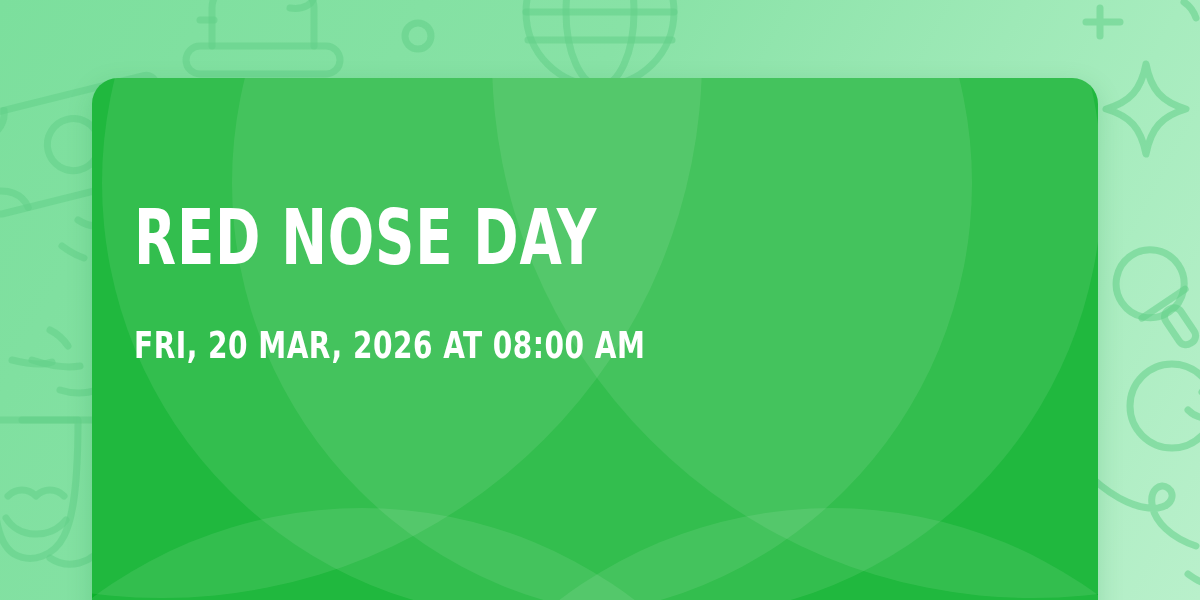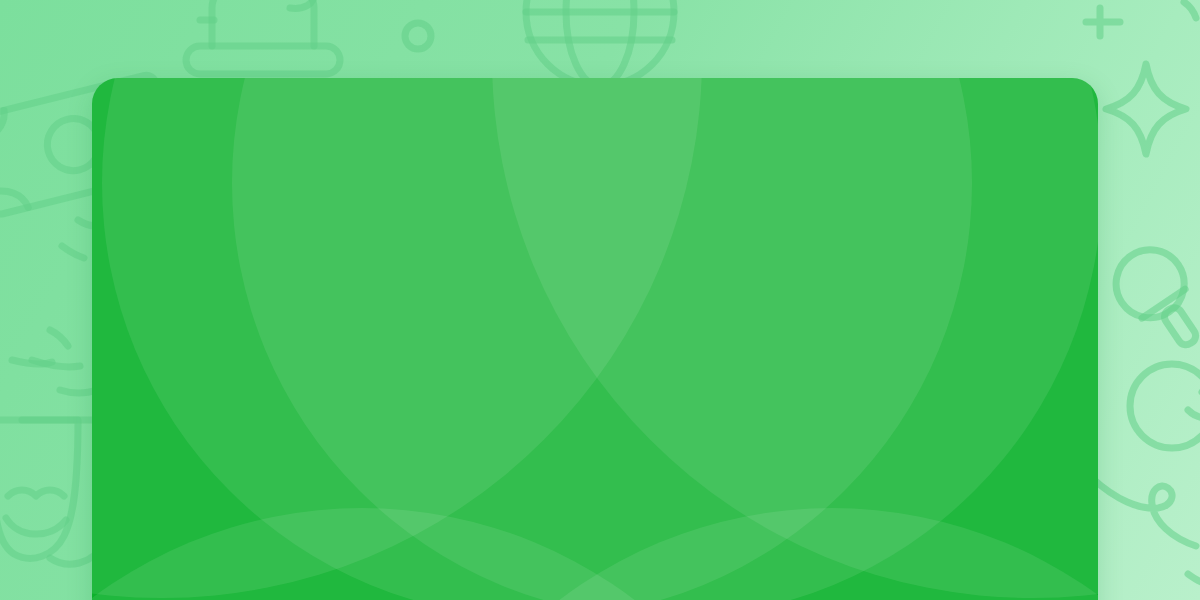--- a/index.html
+++ b/index.html
@@ -196,16 +196,20 @@
 
     <div class="petals">
       <div class="petal p-tl-a"></div>
       <div class="petal p-tl-b"></div>
       <div class="petal p-tr-a"></div>
       <div class="petal p-tr-b"></div>
       <div class="petal p-bl-a"></div>
       <div class="petal p-br-a"></div>
     </div>
 
+    <div class="card-content">
+      <h1 class="event-title">RED NOSE DAY</h1>
+      <p class="event-date">FRI, 20 MAR, 2026 AT 08:00 AM</p>
+    </div>
 
   </div>
 
 </div>
 
 </body></html>

